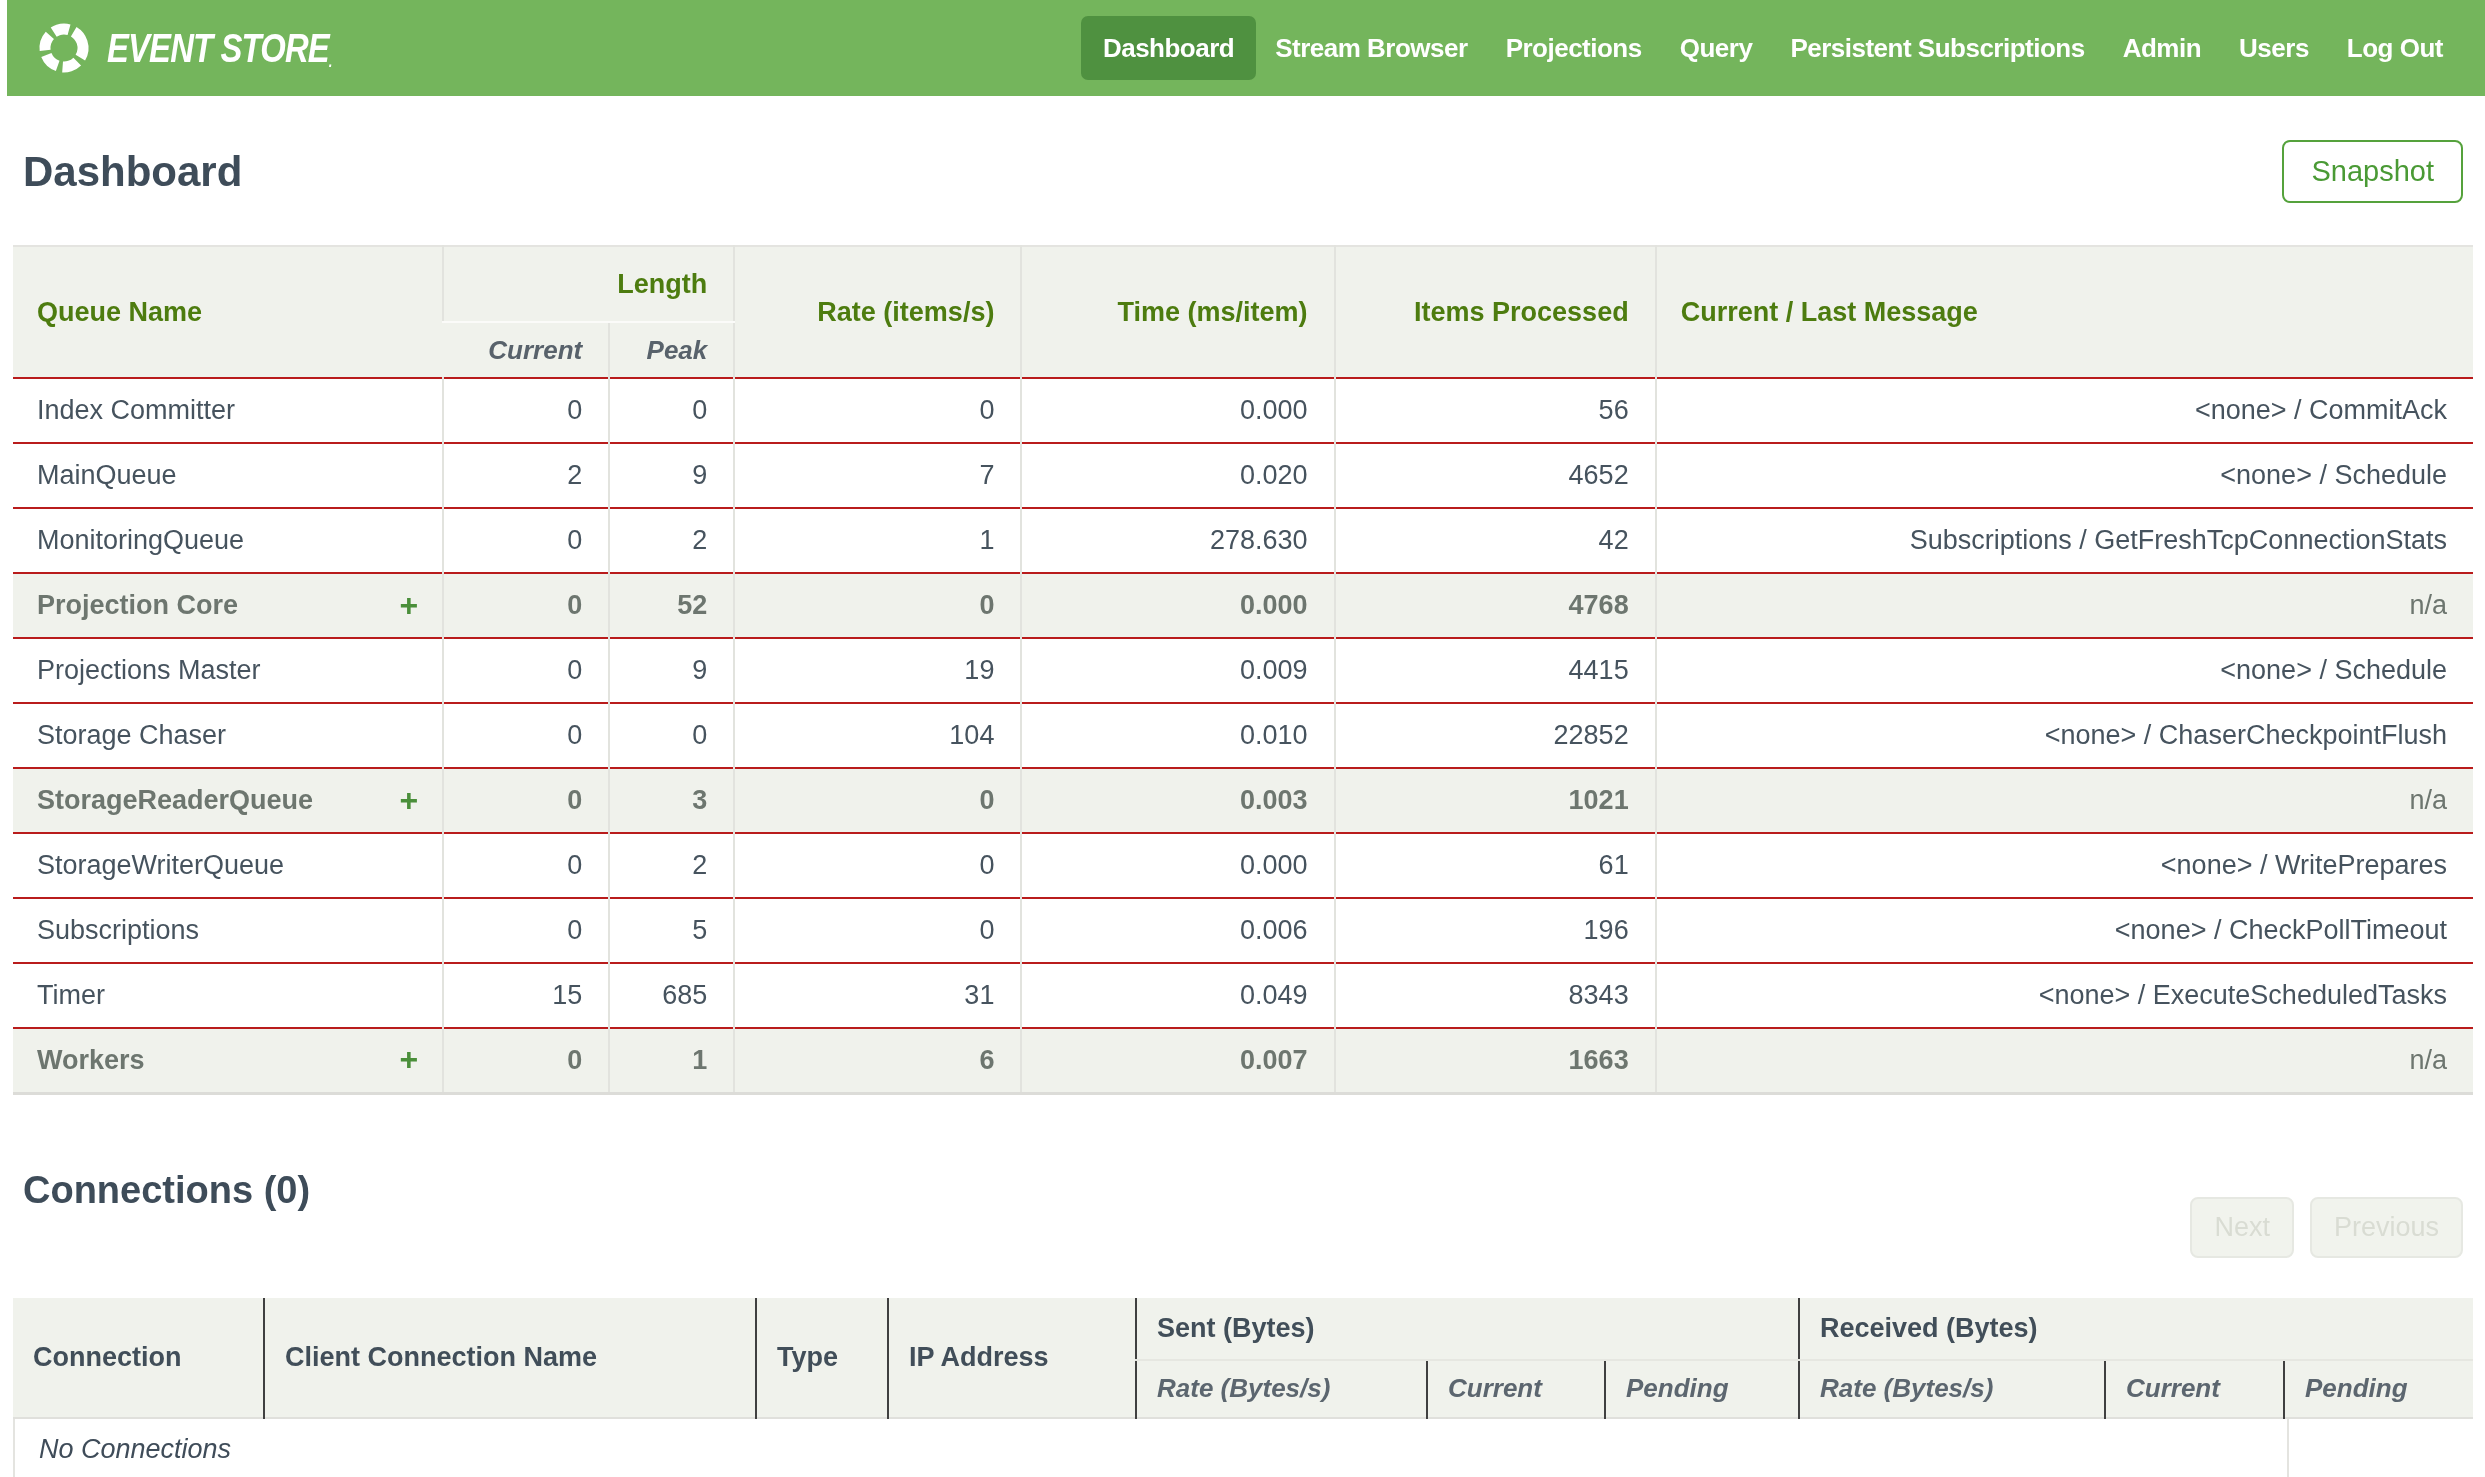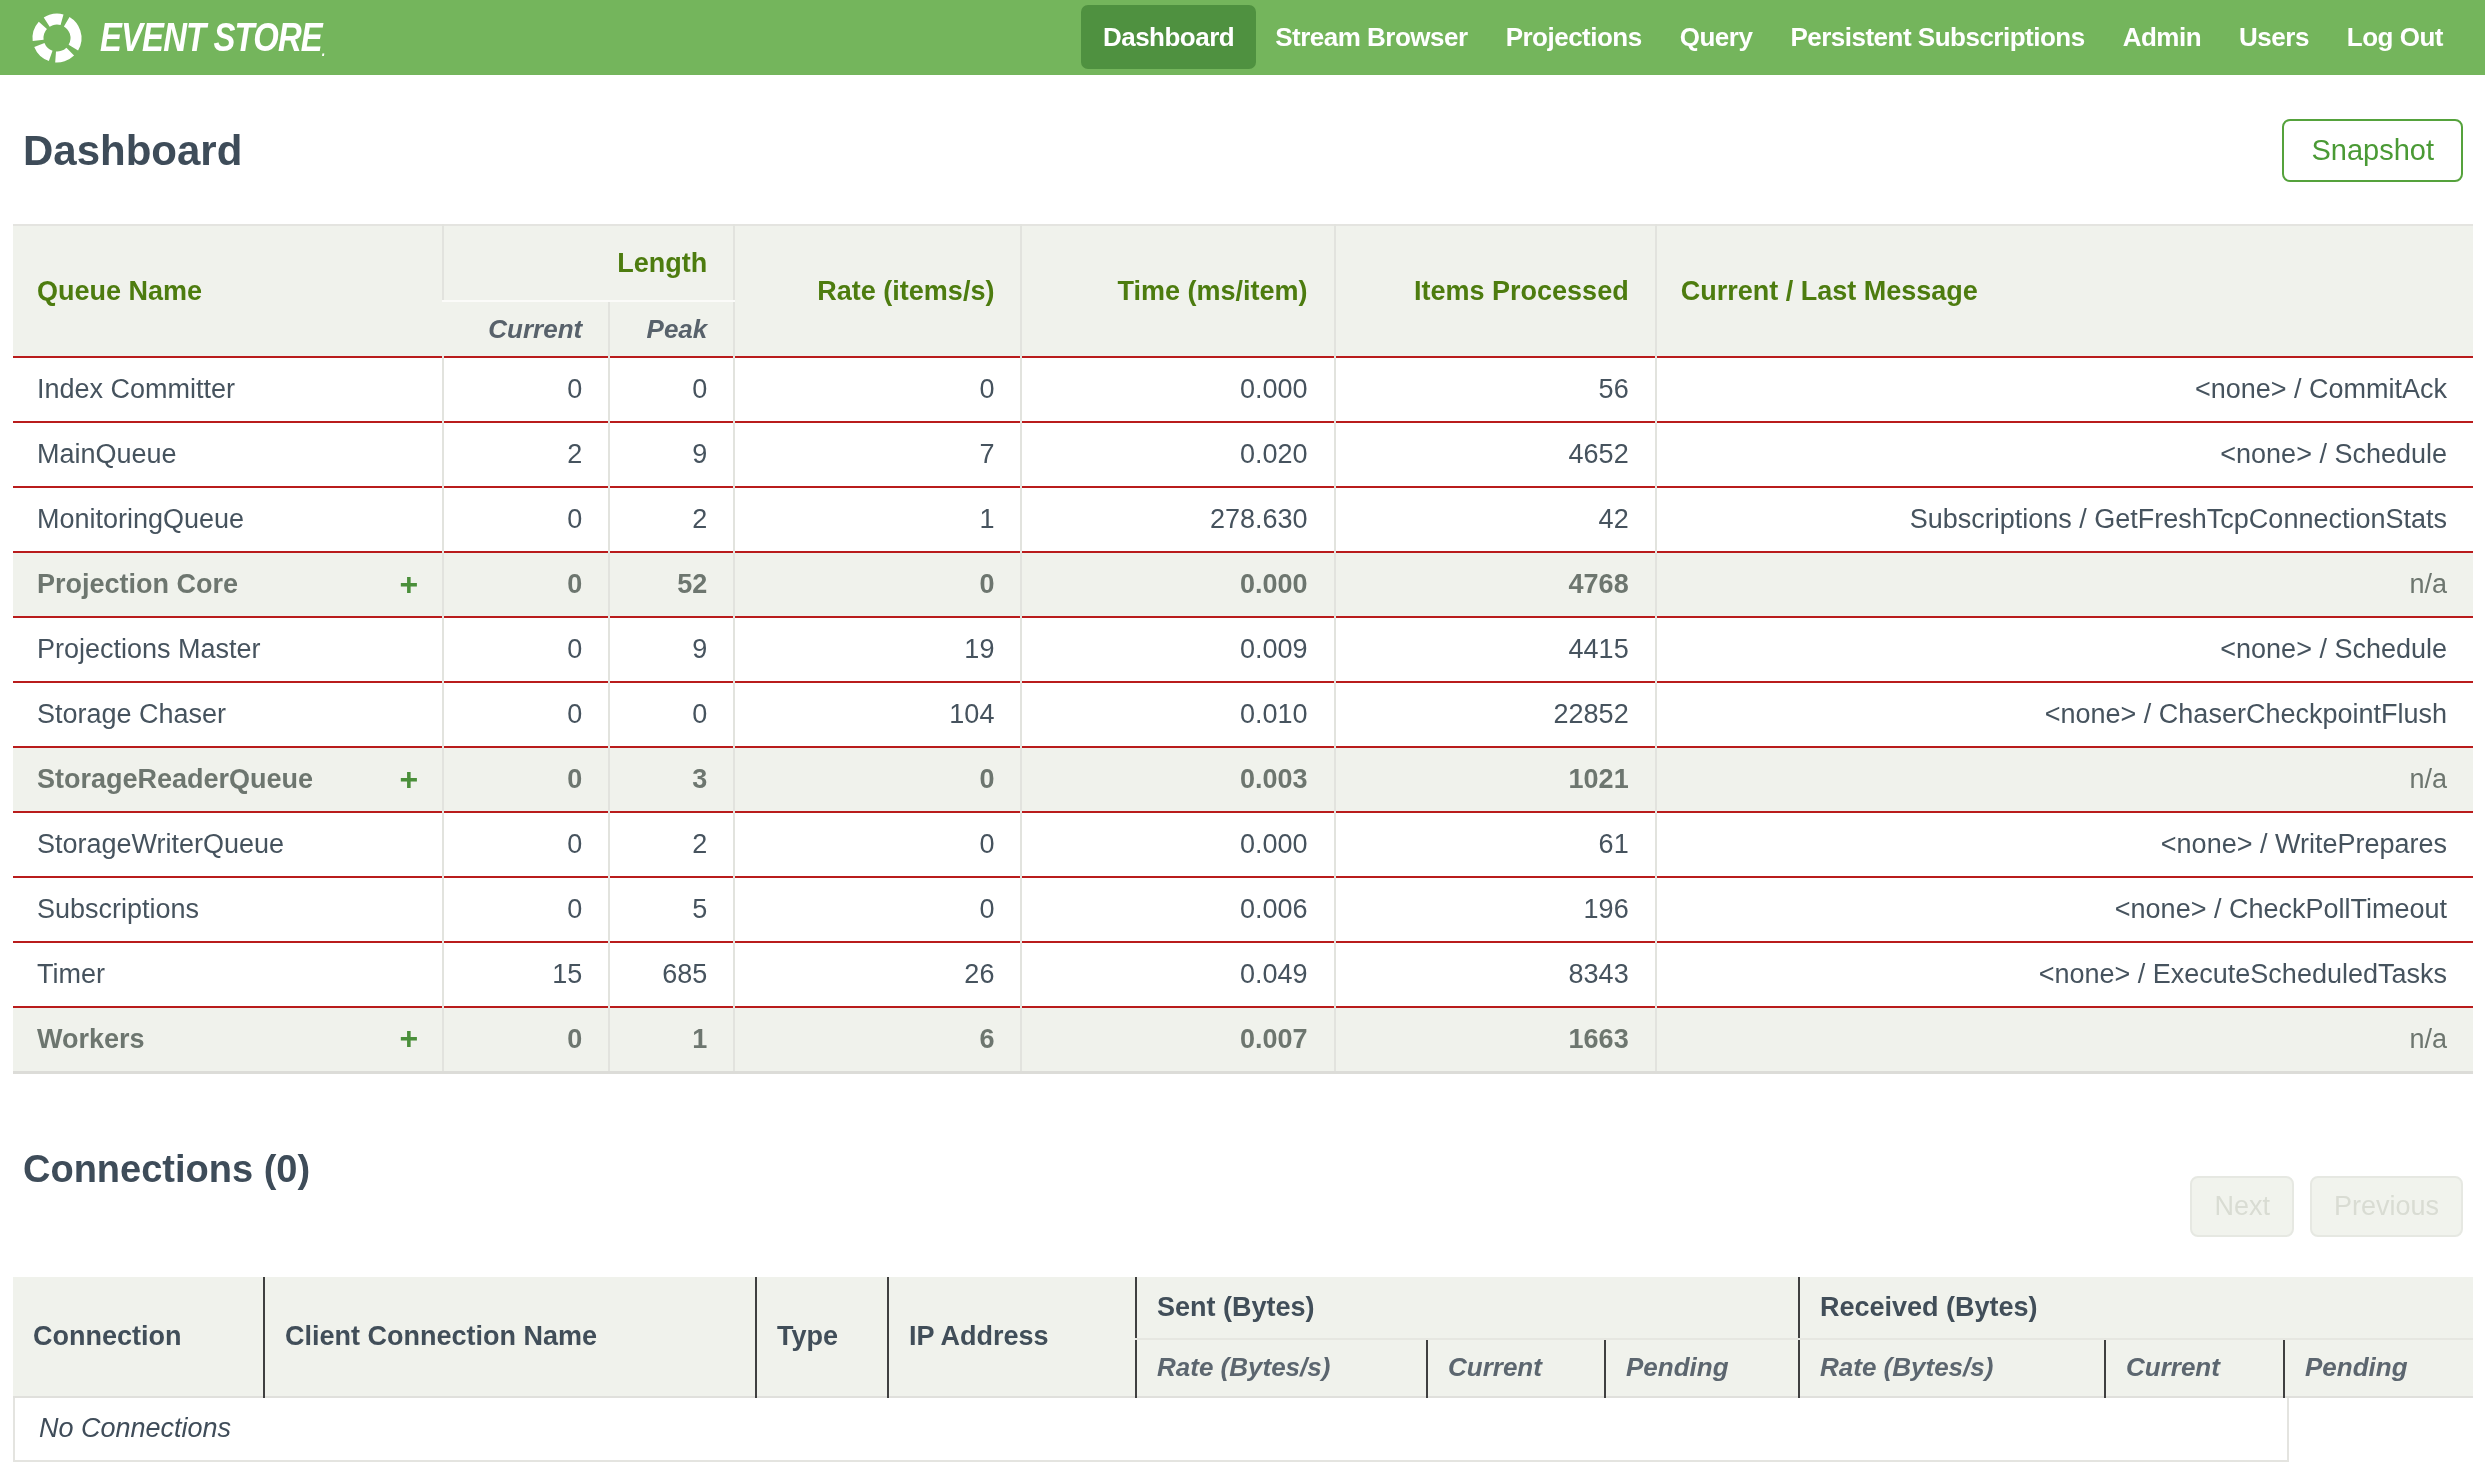--- a/index.html
+++ b/index.html
@@ -5,25 +5,26 @@
   * { box-sizing: border-box; margin: 0; padding: 0; }
   html, body { width: 2486px; height: 1478px; overflow: hidden; }
   body {
     font-family: "Liberation Sans", sans-serif;
     background: #ffffff;
     color: #46535e;
   }
 
   
   .nav {
-    height: 75px;
+    height: 96px;
     background: #74b55c;
     display: flex;
     align-items: center;
     padding: 0 24px 0 30px;
+    margin-left: 7px;
   }
   .brand { display: flex; align-items: center; }
   .brand-icon { margin-right: 16px; transform: rotate(-18deg); }
   .brand-text {
     color: #fff;
     font-size: 40px;
     font-weight: bold;
     font-style: italic;
     letter-spacing: -1px;
     transform: scaleX(0.82);
@@ -291,21 +292,21 @@
         <td class="ar num">5</td>
         <td class="ar num">0</td>
         <td class="ar num">0.006</td>
         <td class="ar num">196</td>
         <td class="ar">&lt;none&gt; / CheckPollTimeout</td>
       </tr>
       <tr>
         <td class="al c-name">Timer</td>
         <td class="ar num">15</td>
         <td class="ar num">685</td>
-        <td class="ar num">26</td>
+        <td class="ar num">31</td>
         <td class="ar num">0.049</td>
         <td class="ar num">8343</td>
         <td class="ar">&lt;none&gt; / ExecuteScheduledTasks</td>
       </tr>
       <tr class="group-row">
         <td class="al c-name"><span>Workers</span><span class="plus">+</span></td>
         <td class="ar num">0</td>
         <td class="ar num">1</td>
         <td class="ar num">6</td>
         <td class="ar num">0.007</td>

